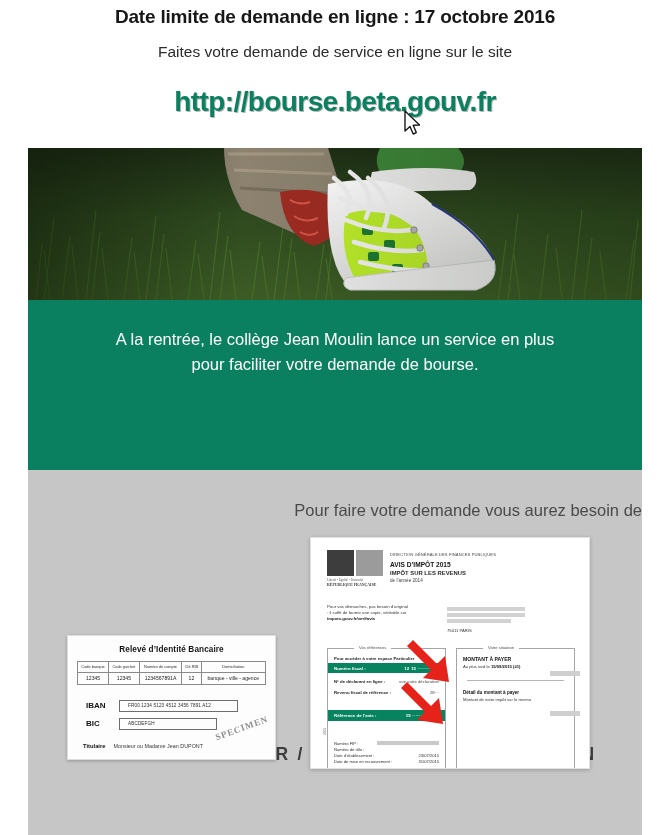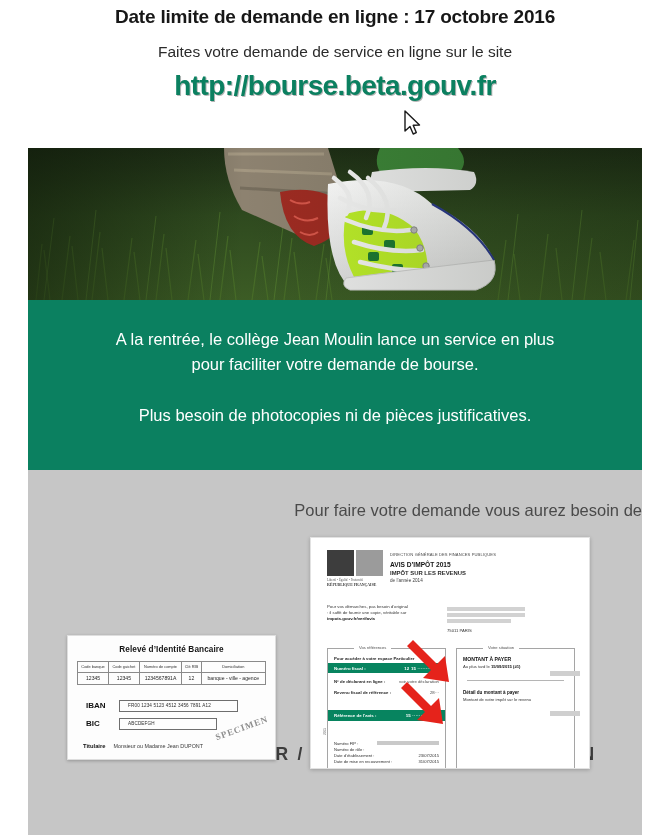--- a/index.html
+++ b/index.html
@@ -14,21 +14,21 @@
   .header{padding-top:4px;text-align:center;}
   .deadline{
     font-size:19px;font-weight:bold;color:#171717;letter-spacing:-0.2px;
     line-height:26px;
   }
   .subtitle{
     font-size:15.5px;color:#2b2b2b;margin-top:11px;line-height:22px;
     font-weight:400;
   }
   .url{
-    font-size:28px;font-weight:bold;color:#0b8060;margin-top:5px;
+    font-size:28px;font-weight:bold;color:#0b8060;margin-top:21px;
     letter-spacing:-0.6px;line-height:36px;
     text-shadow:1px 1px 0 rgba(120,120,120,.55);
   }
   .cursor{position:absolute;left:404px;top:110px;width:18px;height:26px;}
   .photo{top:148px;height:152px;overflow:hidden;position:absolute;left:28px;width:614px;}
   .photo svg{display:block;}
 
   .greenbar{
     position:absolute;left:28px;top:300px;width:614px;height:170px;
     background:#0b8060;color:#ffffff;text-align:center;
@@ -265,21 +265,20 @@
       <path d="M318 130 Q396 120 466 112 Q472 134 448 142 L322 142 Q312 138 318 130 Z" fill="#ededed" stroke="#cfcfcf" stroke-width="1"></path>
       <path d="M404 56 Q448 80 466 112" stroke="#2b3a8c" stroke-width="2" fill="none"></path>
       <rect width="614" height="152" fill="url(#vignette)"></rect>
     </svg>
   </div>
 
   <div class="greenbar">
     <p>A la rentrée, le collège Jean Moulin lance un service en plus</p>
     <p>pour faciliter votre demande de bourse.</p>
     <div class="gap"></div>
-    <p>Plus besoin de photocopies ni de pièces justificatives.</p>
   </div>
 
   <div class="graybar">
     <div class="need">Pour faire votre demande vous aurez besoin de</div>
 
     <div class="footerline">
       <span>BOURSE.BETA.GOUV.FR</span><span class="sep">/</span><span>UN RIB</span><span class="sep">/</span><span>UN AVIS D’IMPOSITION</span>
     </div>
   </div>
 

